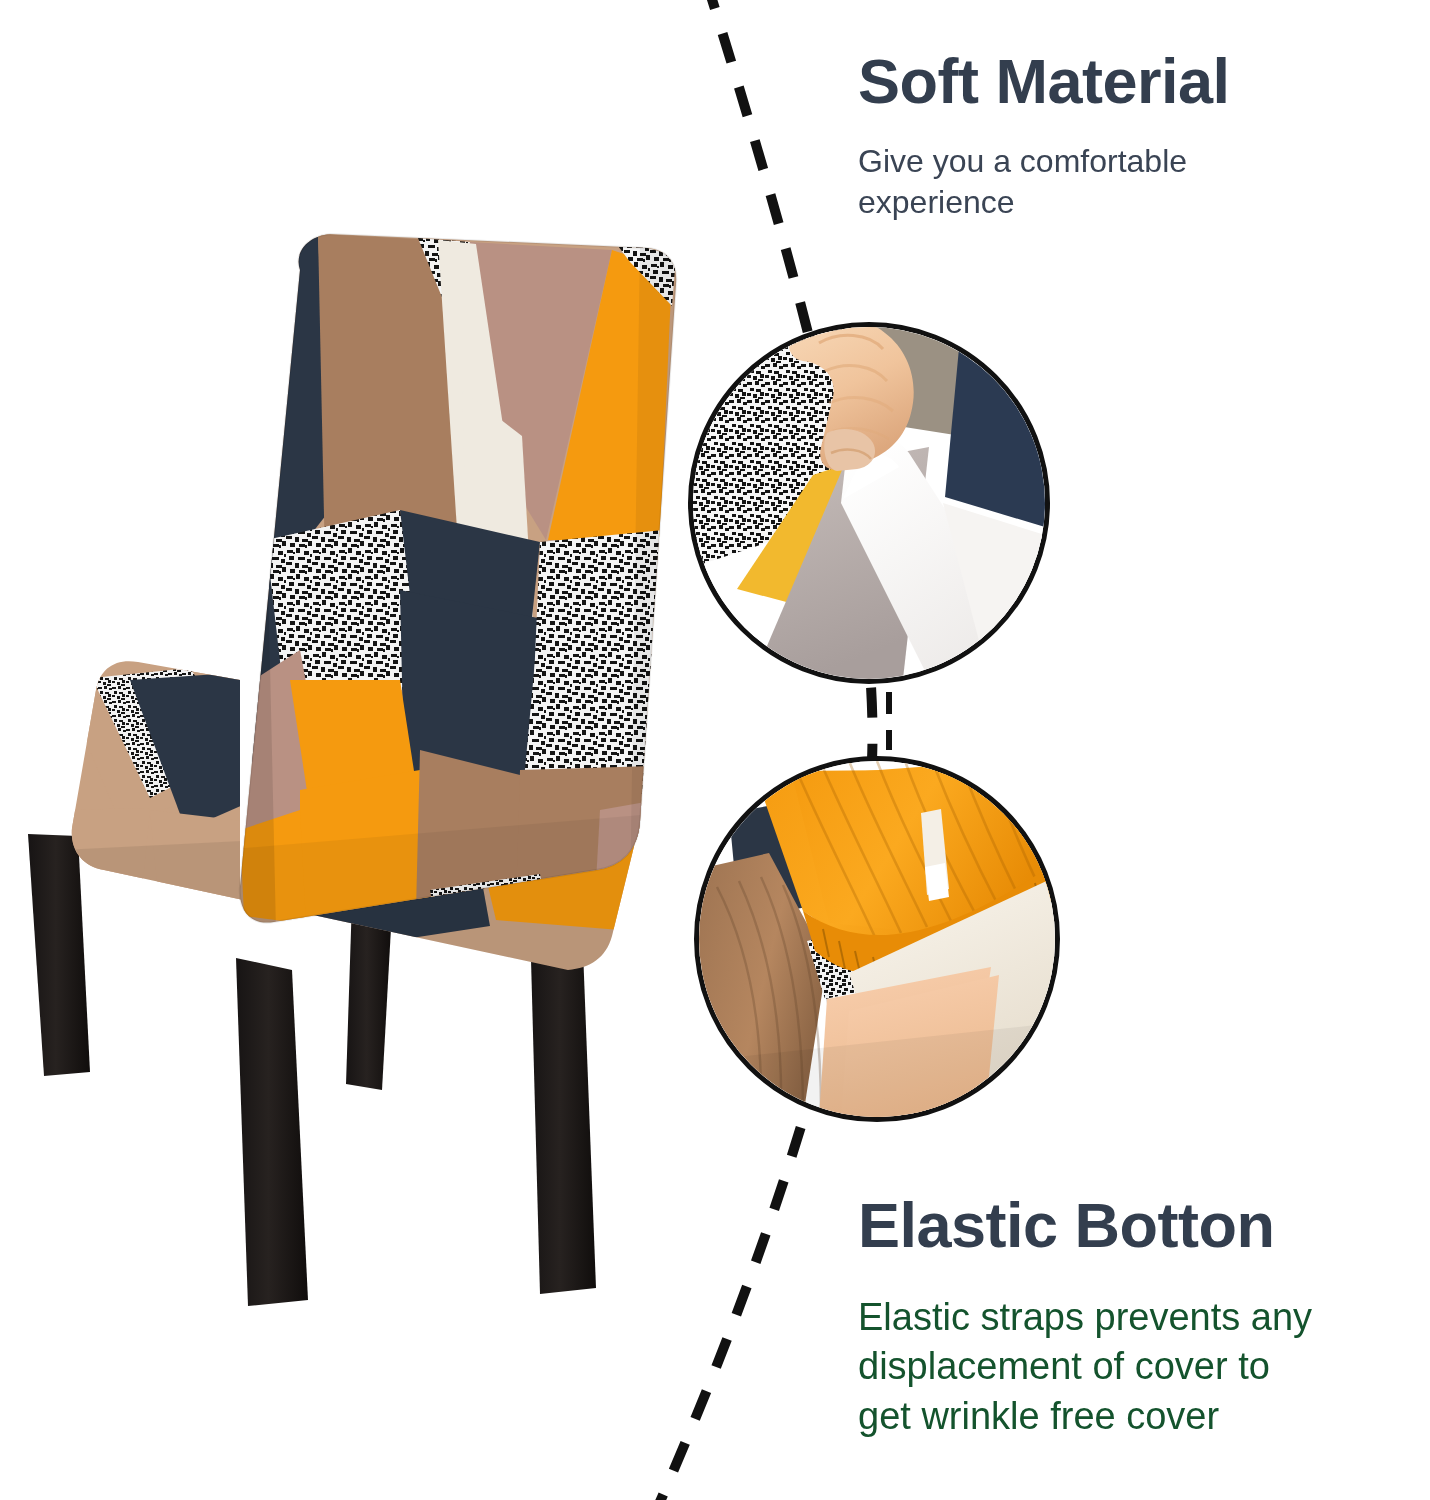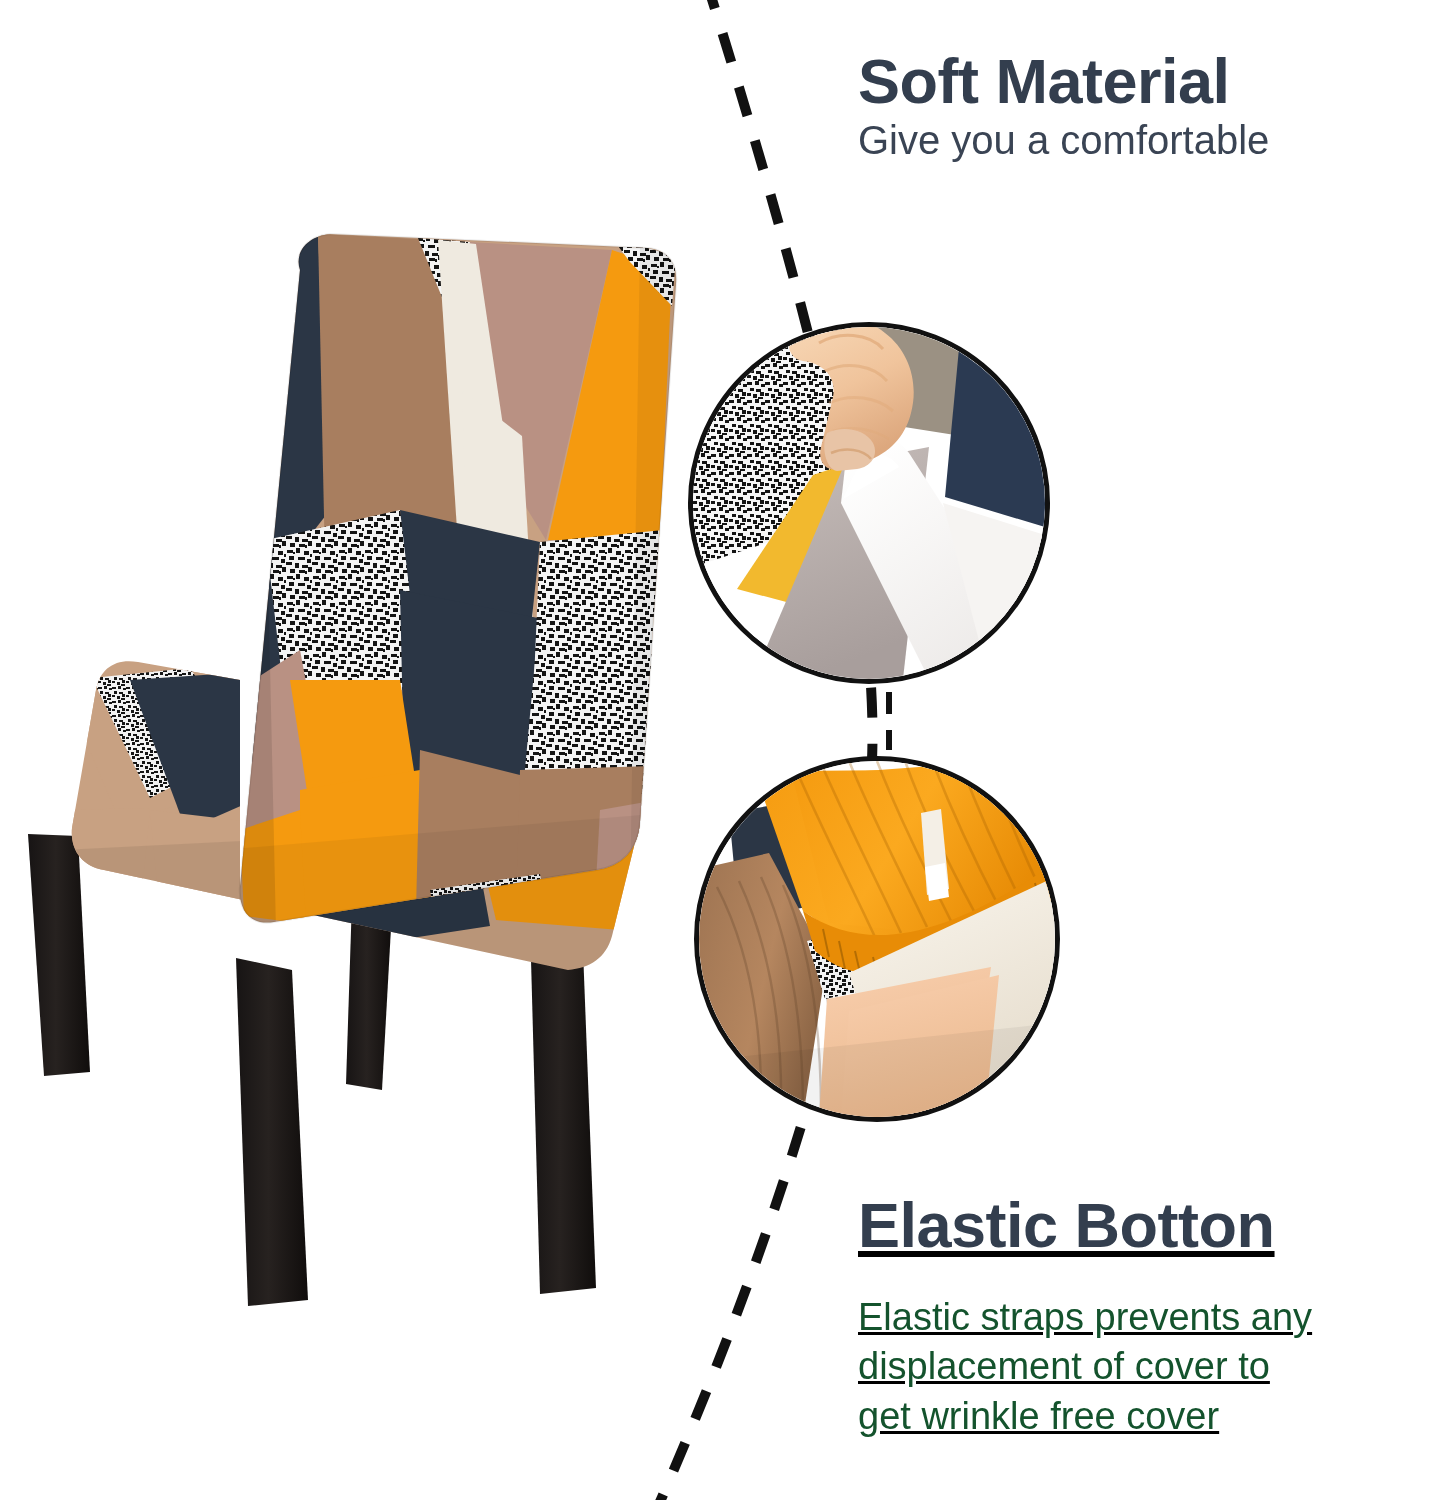--- a/index.html
+++ b/index.html
@@ -40,32 +40,33 @@
   
   .text-col {
     position: absolute;
     left: 848px;
     top: 0;
     width: 582px;
     height: 1500px;
     z-index: 6;
   }
   .block-top { position: absolute; top: 48px; left: 10px; width: 572px; }
-  .block-bottom { position: absolute; top: 1192px; left: 10px; width: 572px; text-decoration: underline; }
+  .block-bottom { position: absolute; top: 1192px; left: 10px; width: 572px; }
 
   .headline {
     font-size: 63px;
     font-weight: bold;
     color: #333e4e;
     letter-spacing: -0.5px;
     line-height: 1.06;
     white-space: nowrap;
   }
   .subline {
-    font-size: 40px;
+    margin-top: 26px;
+    font-size: 32px;
     font-weight: normal;
     color: #3a4454;
     line-height: 1.28;
   }
   .subline-bottom {
     margin-top: 34px;
     font-size: 38px;
     font-weight: normal;
     color: #14532d;
     line-height: 1.3;
@@ -380,20 +381,21 @@
       <path d="M0 300 L356 262 L356 356 L0 356 Z" fill="#000" opacity="0.05"></path>
     </svg>
   </div>
 
   <div class="text-col">
 
     <div class="block-top">
       <div class="headline">Soft Material</div>
       <div class="subline">
         <div>Give you a comfortable</div>
+        <div>experience</div>
       </div>
     </div>
 
     <div class="block-bottom">
       <div class="headline">Elastic Botton</div>
       <div class="subline-bottom">
         <div>Elastic straps prevents any</div>
         <div>displacement of cover to</div>
         <div>get wrinkle free cover</div>
       </div>

